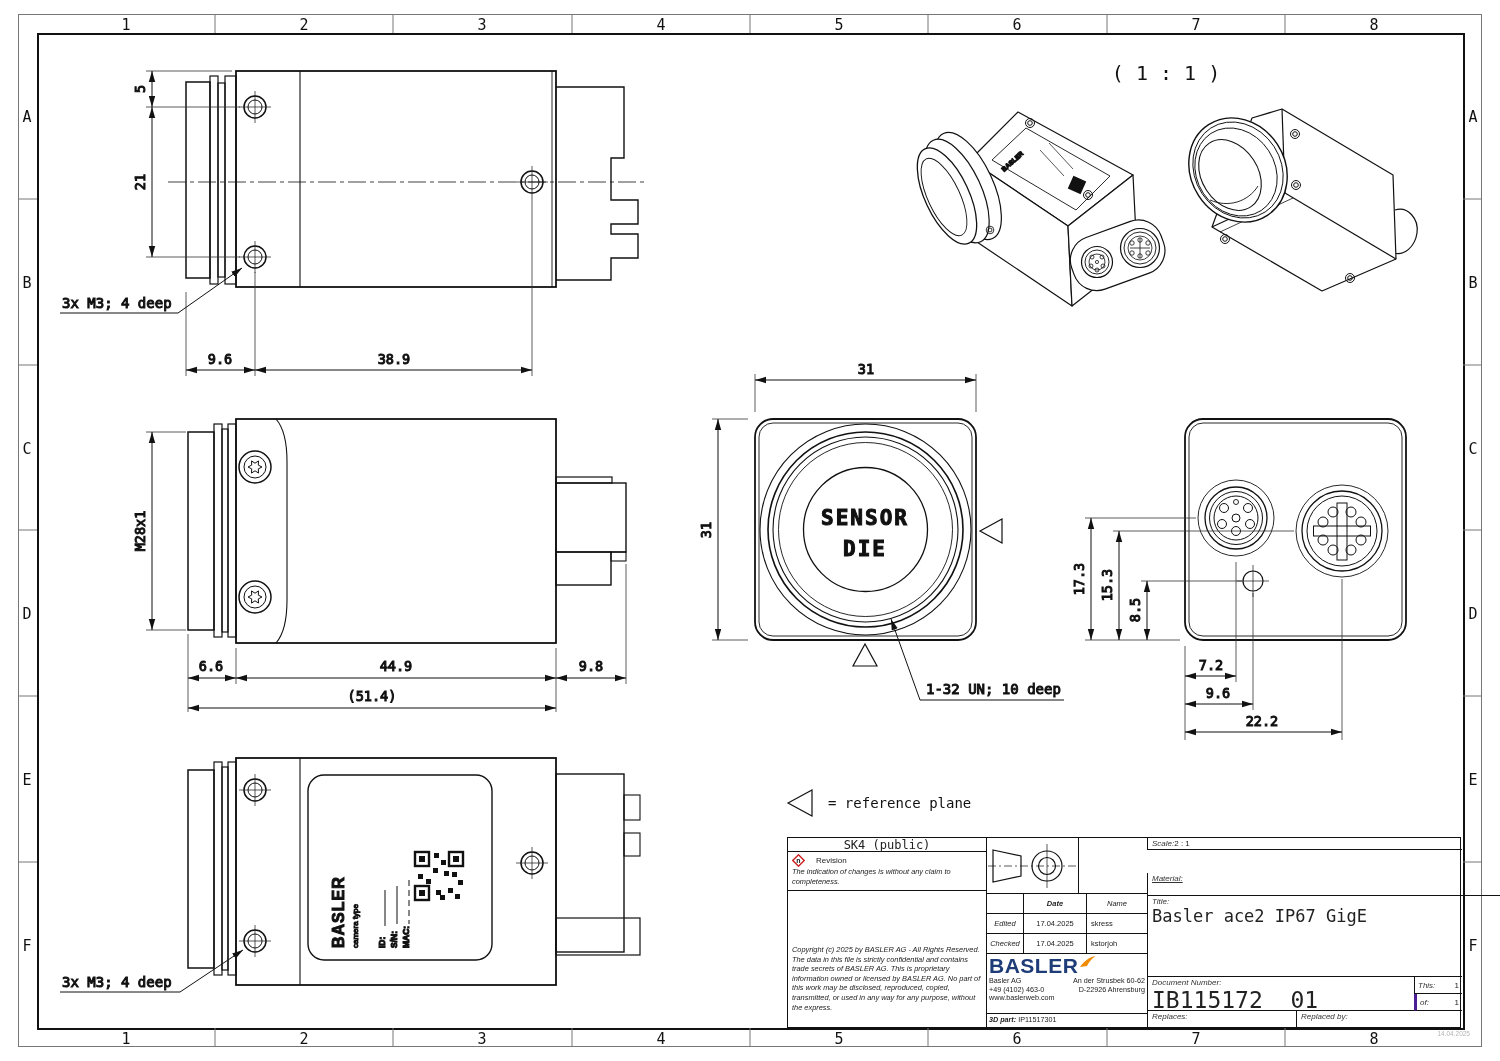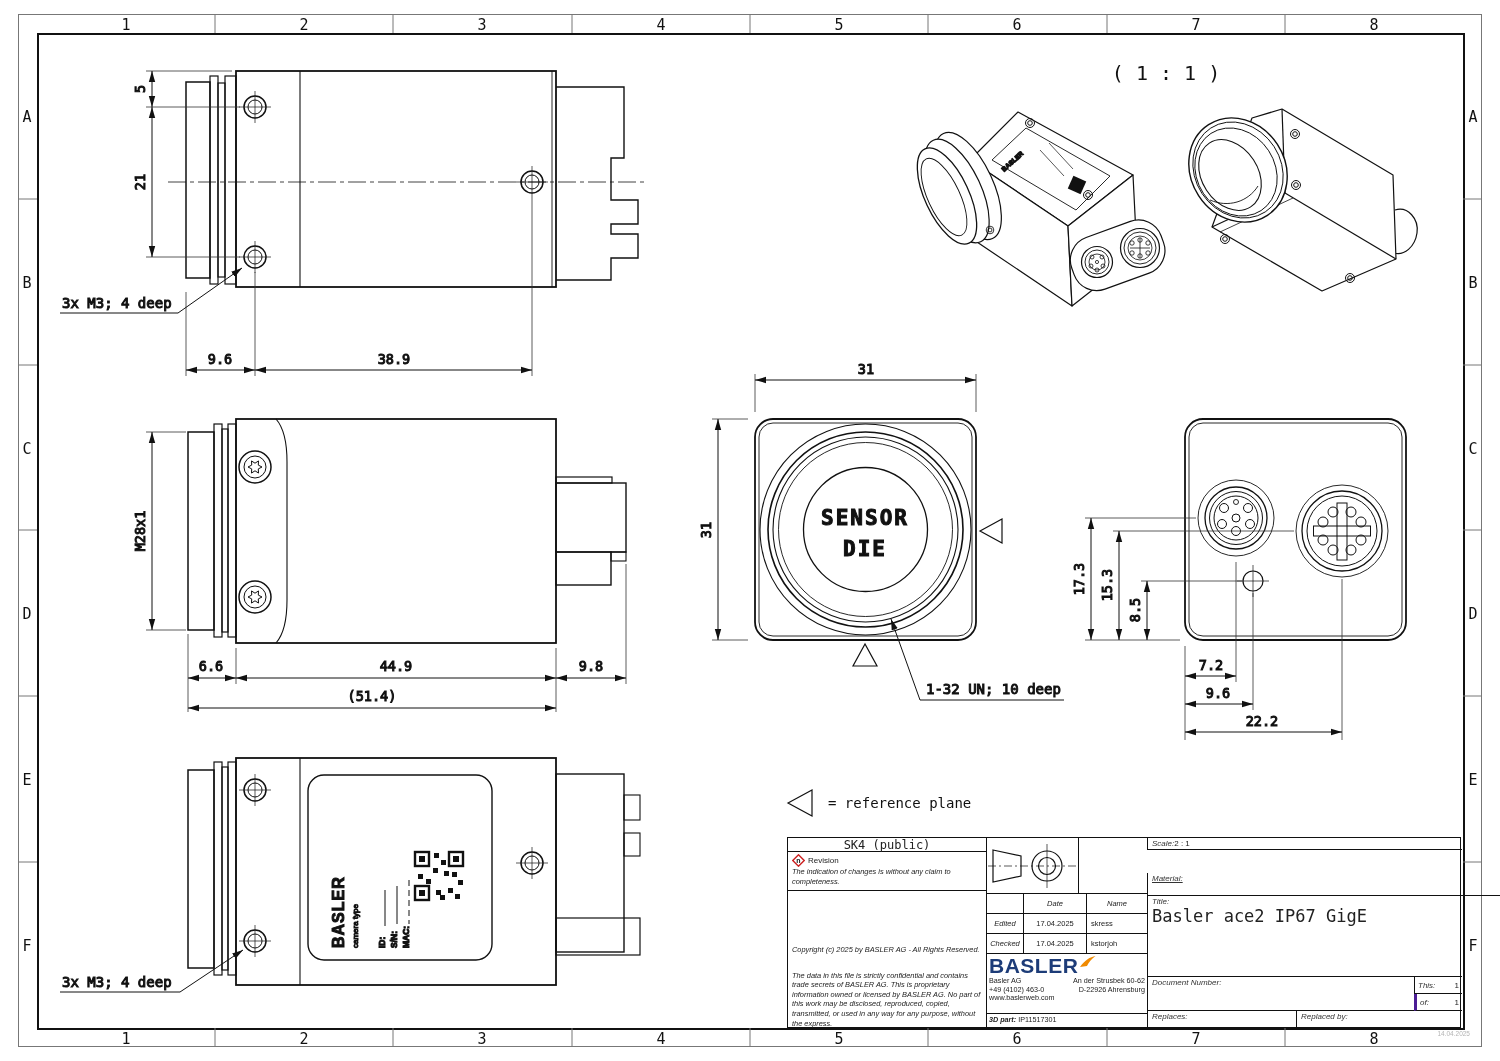--- a/index.html
+++ b/index.html
@@ -420,49 +420,49 @@
   <div class="glr" style="left:1464px;top:274px">B</div>
   <div class="glr" style="left:1464px;top:440px">C</div>
   <div class="glr" style="left:1464px;top:605px">D</div>
   <div class="glr" style="left:1464px;top:771px">E</div>
   <div class="glr" style="left:1464px;top:937px">F</div>
 
   <div id="tb">
 
     <div class="cell sk4" style="left:0;top:0;width:198px;height:14px;border-bottom:1px solid #111;">SK4 (public)</div>
     <div class="cell" style="left:0;top:14px;width:198px;height:39px;border-bottom:1px solid #111;padding:2px 4px;">
-      <div style="display:flex;align-items:center;gap:3px;">
+      <div style="display:flex;align-items:center;gap:11px;">
         <svg width="13" height="13" viewBox="0 0 13 13">
           <polygon points="6.5,0.8 12.2,6.5 6.5,12.2 0.8,6.5" fill="none" stroke-width="1.4" stroke="#cc2020"></polygon>
           <text x="6.5" y="9.3" text-anchor="middle" style="font:bold 7px 'Liberation Sans',sans-serif" fill="#cc2020">n</text>
         </svg>
         <span style="font:8px 'Liberation Sans',sans-serif">Revision</span>
       </div>
       <div class="note">The indication of changes is without any claim to completeness.</div>
     </div>
     <div class="cell" style="left:0;top:104px;width:198px;height:87px;padding:3px 4px;">
-      <div class="note" style="margin-bottom:16px">Copyright (c) 2025 by BASLER AG - All Rights Reserved.</div>
+      <div class="note" style="margin-bottom:0">Copyright (c) 2025 by BASLER AG - All Rights Reserved.</div>
       <div class="note">The data in this file is strictly confidential and contains trade secrets of BASLER AG. This is proprietary information owned or licensed by BASLER AG. No part of this work may be disclosed, reproduced, copied, transmitted, or used in any way for any purpose, without the express.</div>
     </div>
 
     <div class="cell" style="left:198px;top:0;width:92px;height:56px;border-left:1px solid #111;border-bottom:1px solid #111;">
       <svg width="92" height="56" viewBox="0 0 92 56">
         <g fill="none" stroke="#111">
           <polygon points="6,12 34,18 34,38 6,44" stroke-width="1.2"></polygon>
           <line x1="1" y1="28" x2="90" y2="28" stroke-width="0.7" stroke-dasharray="8 3 2 3"></line>
           <circle cx="60" cy="28" r="15" stroke-width="1.2"></circle>
           <circle cx="60" cy="28" r="8.5" stroke-width="1.2"></circle>
           <line x1="60" y1="6" x2="60" y2="50" stroke-width="0.7"></line>
         </g>
       </svg>
     </div>
     <div class="cell" style="left:290px;top:0;width:69px;height:56px;border-left:1px solid #111;border-bottom:1px solid #111;"></div>
 
     <div class="tcell" style="left:198px;top:56px;width:37px;height:20px;"></div>
-    <div class="tcell" style="left:235px;top:56px;width:63px;height:20px;line-height:20px;">Date</div>
+    <div class="tcell" style="left:235px;top:56px;width:63px;height:20px;line-height:20px;font-weight:bold;">Date</div>
     <div class="tcell" style="left:298px;top:56px;width:61px;height:20px;line-height:20px;">Name</div>
     <div class="tcell" style="left:198px;top:76px;width:37px;height:20px;line-height:20px;">Edited</div>
     <div class="tcell tval" style="left:235px;top:76px;width:63px;height:20px;line-height:20px;">17.04.2025</div>
     <div class="tcell tval" style="left:298px;top:76px;width:61px;height:20px;line-height:20px;text-align:left;padding-left:4px;">skress</div>
     <div class="tcell" style="left:198px;top:96px;width:37px;height:20px;line-height:20px;">Checked</div>
     <div class="tcell tval" style="left:235px;top:96px;width:63px;height:20px;line-height:20px;">17.04.2025</div>
     <div class="tcell tval" style="left:298px;top:96px;width:61px;height:20px;line-height:20px;text-align:left;padding-left:4px;">kstorjoh</div>
 
     <div class="cell" style="left:198px;top:116px;width:161px;height:75px;border-left:1px solid #111;">
       <div class="logo-row">
@@ -490,20 +490,21 @@
       <span class="itl">Scale:</span>
       <span style="font:8px 'Liberation Sans',sans-serif">2 : 1</span>
     </div>
     <div class="cell itl" style="left:359px;top:35px;width:377px;height:23px;border-left:1px solid #111;border-bottom:1px solid #111;padding:1px 4px;text-decoration:underline;">Material:</div>
     <div class="cell" style="left:359px;top:58px;width:315px;height:81px;border-left:1px solid #111;border-bottom:1px solid #111;padding:1px 4px;">
       <div class="itl">Title:</div>
       <div class="bigtitle">Basler ace2 IP67 GigE</div>
     </div>
     <div class="cell" style="left:359px;top:139px;width:267px;height:34px;border-left:1px solid #111;border-bottom:1px solid #111;padding:1px 4px;">
       <div class="itl">Document Number:</div>
+      <div class="docnum">IB115172  01</div>
     </div>
     <div class="cell" style="left:626px;top:139px;width:48px;height:17px;border-left:1px solid #111;border-bottom:1px solid #111;padding:0 3px;display:flex;justify-content:space-between;align-items:center;">
       <span class="itl">This:</span>
       <span style="font:8px 'Liberation Sans',sans-serif">1</span>
     </div>
     <div class="cell" style="left:626px;top:156px;width:48px;height:17px;border-left:3px solid #4c1d95;border-bottom:1px solid #111;padding:0 3px;display:flex;justify-content:space-between;align-items:center;">
       <span class="itl">of:</span>
       <span style="font:8px 'Liberation Sans',sans-serif">1</span>
     </div>
     <div class="cell itl" style="left:359px;top:173px;width:149px;height:18px;border-left:1px solid #111;padding:1px 4px;">Replaces:</div>

